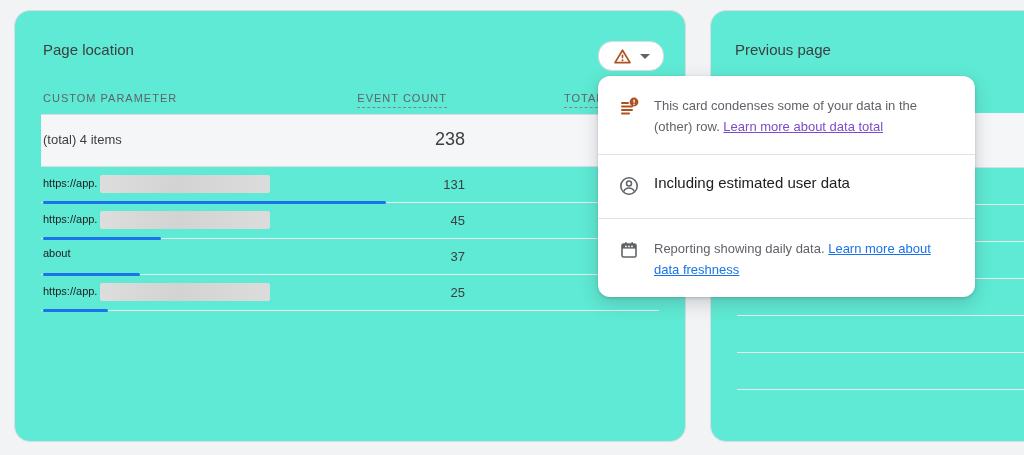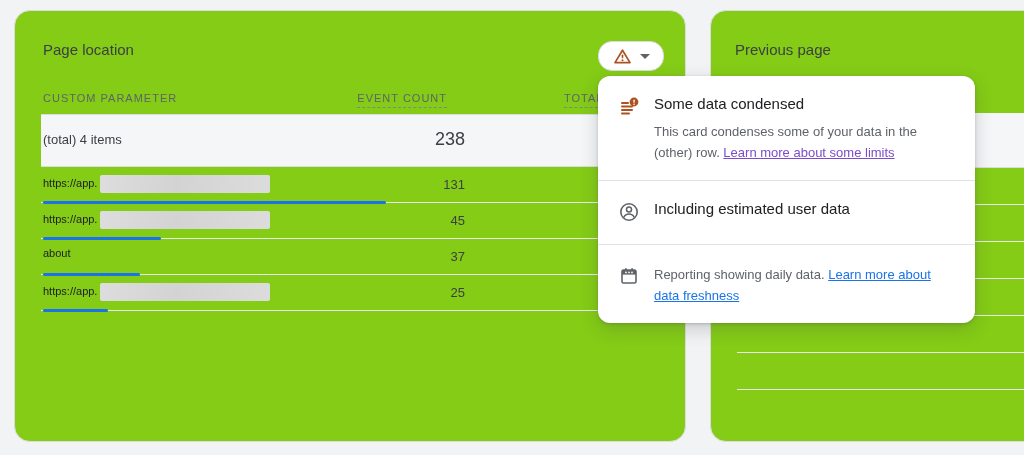--- a/index.html
+++ b/index.html
@@ -1,20 +1,20 @@
 <!DOCTYPE html>
 <html><head>
 <meta charset="utf-8">
 <style>
   html,body{margin:0;padding:0;}
   body{width:1024px;height:455px;overflow:hidden;background:#f1f3f4;
        font-family:"Liberation Sans", sans-serif;-webkit-font-smoothing:antialiased;}
   #stage{position:relative;width:1024px;height:455px;}
 
-  .card{position:absolute;top:10px;height:432px;background:#84cc16;border:1px solid #dadce0;
+  .card{position:absolute;top:10px;height:432px;background:#5eead4;border:1px solid #dadce0;
         border-radius:16px;box-sizing:border-box;}
   #left-card{left:14px;width:672px;}
   #right-card{left:710px;width:340px;}
 
   .card-title{position:absolute;left:28px;top:30px;font-size:15px;font-weight:500;color:#3c4043;}
   #right-card .card-title{left:24px;}
 
   
   #warning-pill{position:absolute;left:583px;top:30px;width:64px;height:28px;border:1px solid #dadce0;
         border-radius:14px;background:#fff;display:flex;align-items:center;justify-content:center;
@@ -134,22 +134,21 @@
           <rect x="3" y="6" width="8" height="2" rx="1" fill="#ac5221"></rect>
           <rect x="3" y="9.5" width="12" height="2" rx="1" fill="#ac5221"></rect>
           <rect x="3" y="13" width="12" height="2" rx="1" fill="#ac5221"></rect>
           <rect x="3" y="16.5" width="9" height="2" rx="1" fill="#ac5221"></rect>
           <circle cx="16" cy="6" r="4.4" fill="#ac5221"></circle>
           <rect x="15.4" y="3.6" width="1.3" height="3.2" rx="0.6" fill="#fff"></rect>
           <circle cx="16.05" cy="8.2" r="0.8" fill="#fff"></circle>
         </svg>
       </div>
       <div class="pop-content">
-        <p class="pop-title">Some data condensed</p>
-        <p class="pop-body"><span>This card condenses some of your data in the (other) row. </span><a class="pop-link purple">Learn more about some limits</a></p>
+        <p class="pop-body"><span>This card condenses some of your data in the (other) row. </span><a class="pop-link purple">Learn more about data total</a></p>
       </div>
     </div>
 
     <div class="pop-section">
       <div class="pop-icon">
         <svg width="22" height="22" viewBox="0 0 22 22">
           <circle cx="11" cy="11" r="8.2" fill="none" stroke="#5f6368" stroke-width="1.6"></circle>
           <circle cx="11" cy="8.6" r="2.5" fill="none" stroke="#5f6368" stroke-width="1.5"></circle>
           <path d="M5.8 16.4 C7 13.9 9 13.1 11 13.1 C13 13.1 15 13.9 16.2 16.4" fill="none" stroke="#5f6368" stroke-width="1.5"></path>
         </svg>

